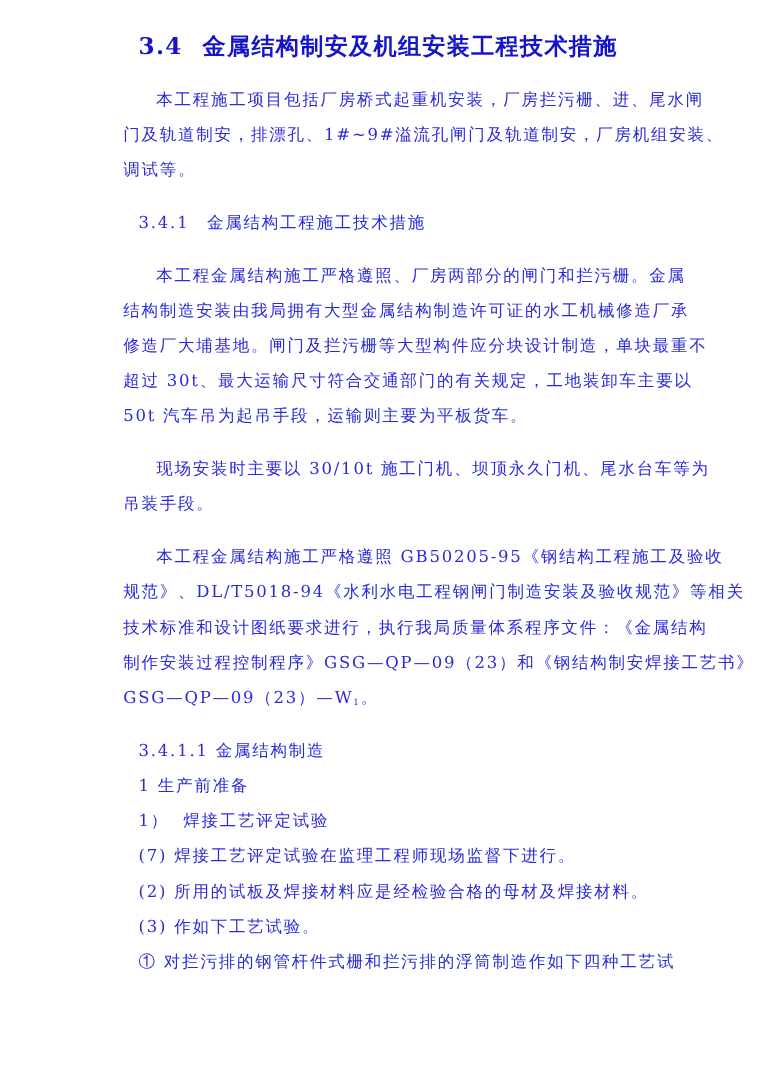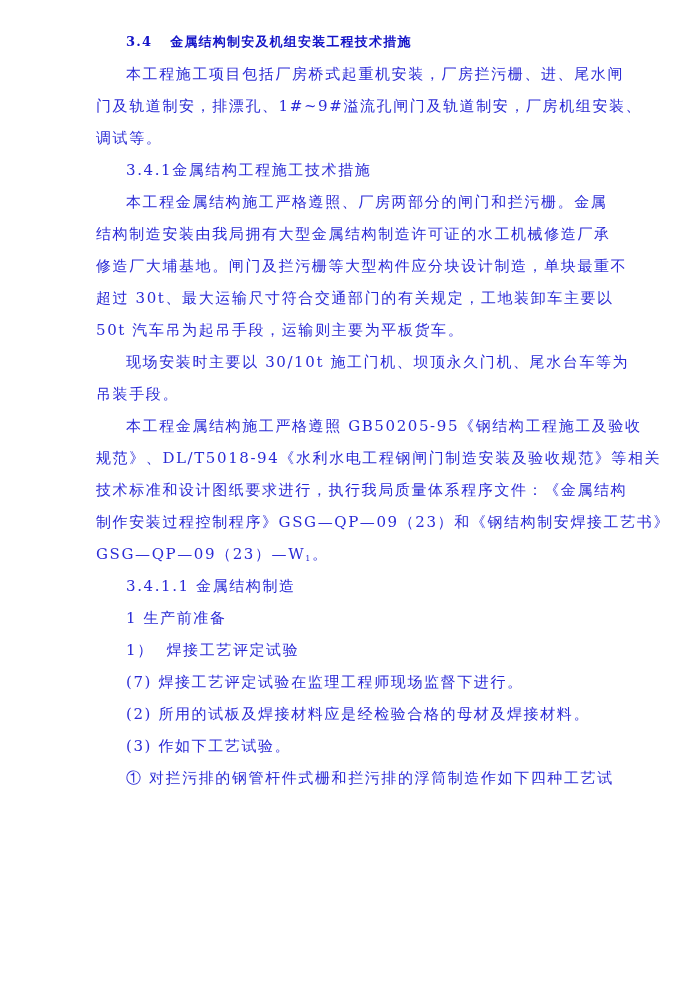--- a/index.html
+++ b/index.html
@@ -23,44 +23,45 @@
     }
     .line {
       height: 32px;
       line-height: 32px;
       font-size: 15px;
       white-space: nowrap;
       letter-spacing: 1.6px;
     }
     .heading-main {
       font-weight: bold;
-      font-size: 13px;
+      font-size: 21px;
       color: #1414c8;
       padding-left: 30px;
       letter-spacing: 1.2px;
     }
     .heading-main .num {
       margin-right: 18px;
     }
     .indent {
       padding-left: 30px;
     }
     .sub-heading .num {
+      margin-right: 16px;
       text-align: center;
     }
     .justify {
       text-align: justify;
       text-align-last: justify;
       width: 505px;
     }
     .sub {
       font-size: 8px;
       vertical-align: -2px;
     }
-    .para { margin: 0; }
+    .para { margin: 16px; }
   </style>
 </head>
 <body>
 
 <div class="page">
 
   <div class="line heading-main">
     <span class="num">3.4</span><span>金属结构制安及机组安装工程技术措施</span>
   </div>
 

